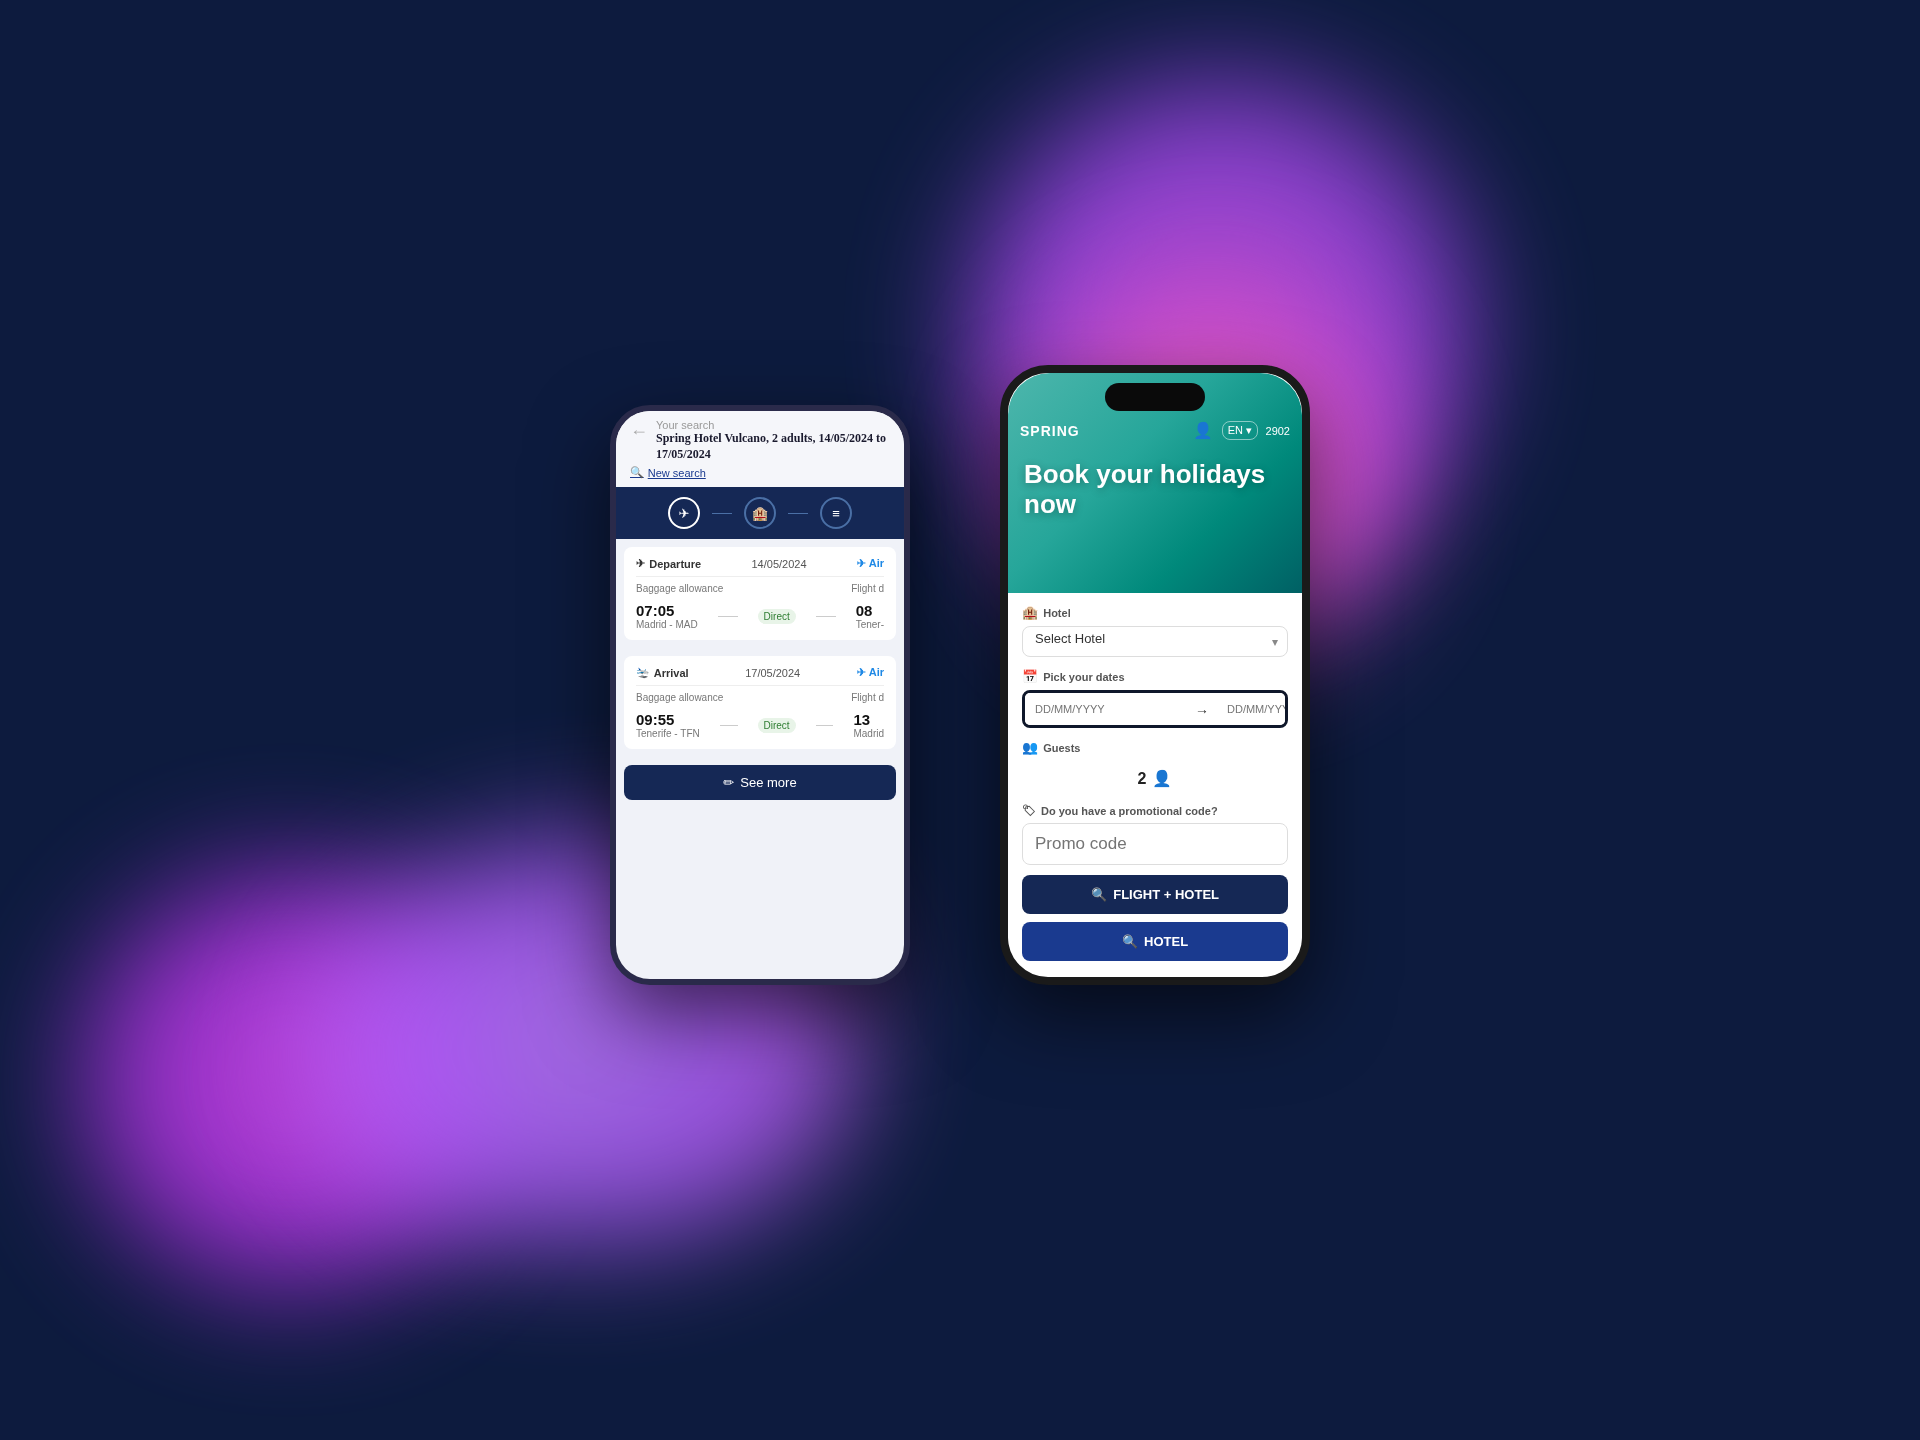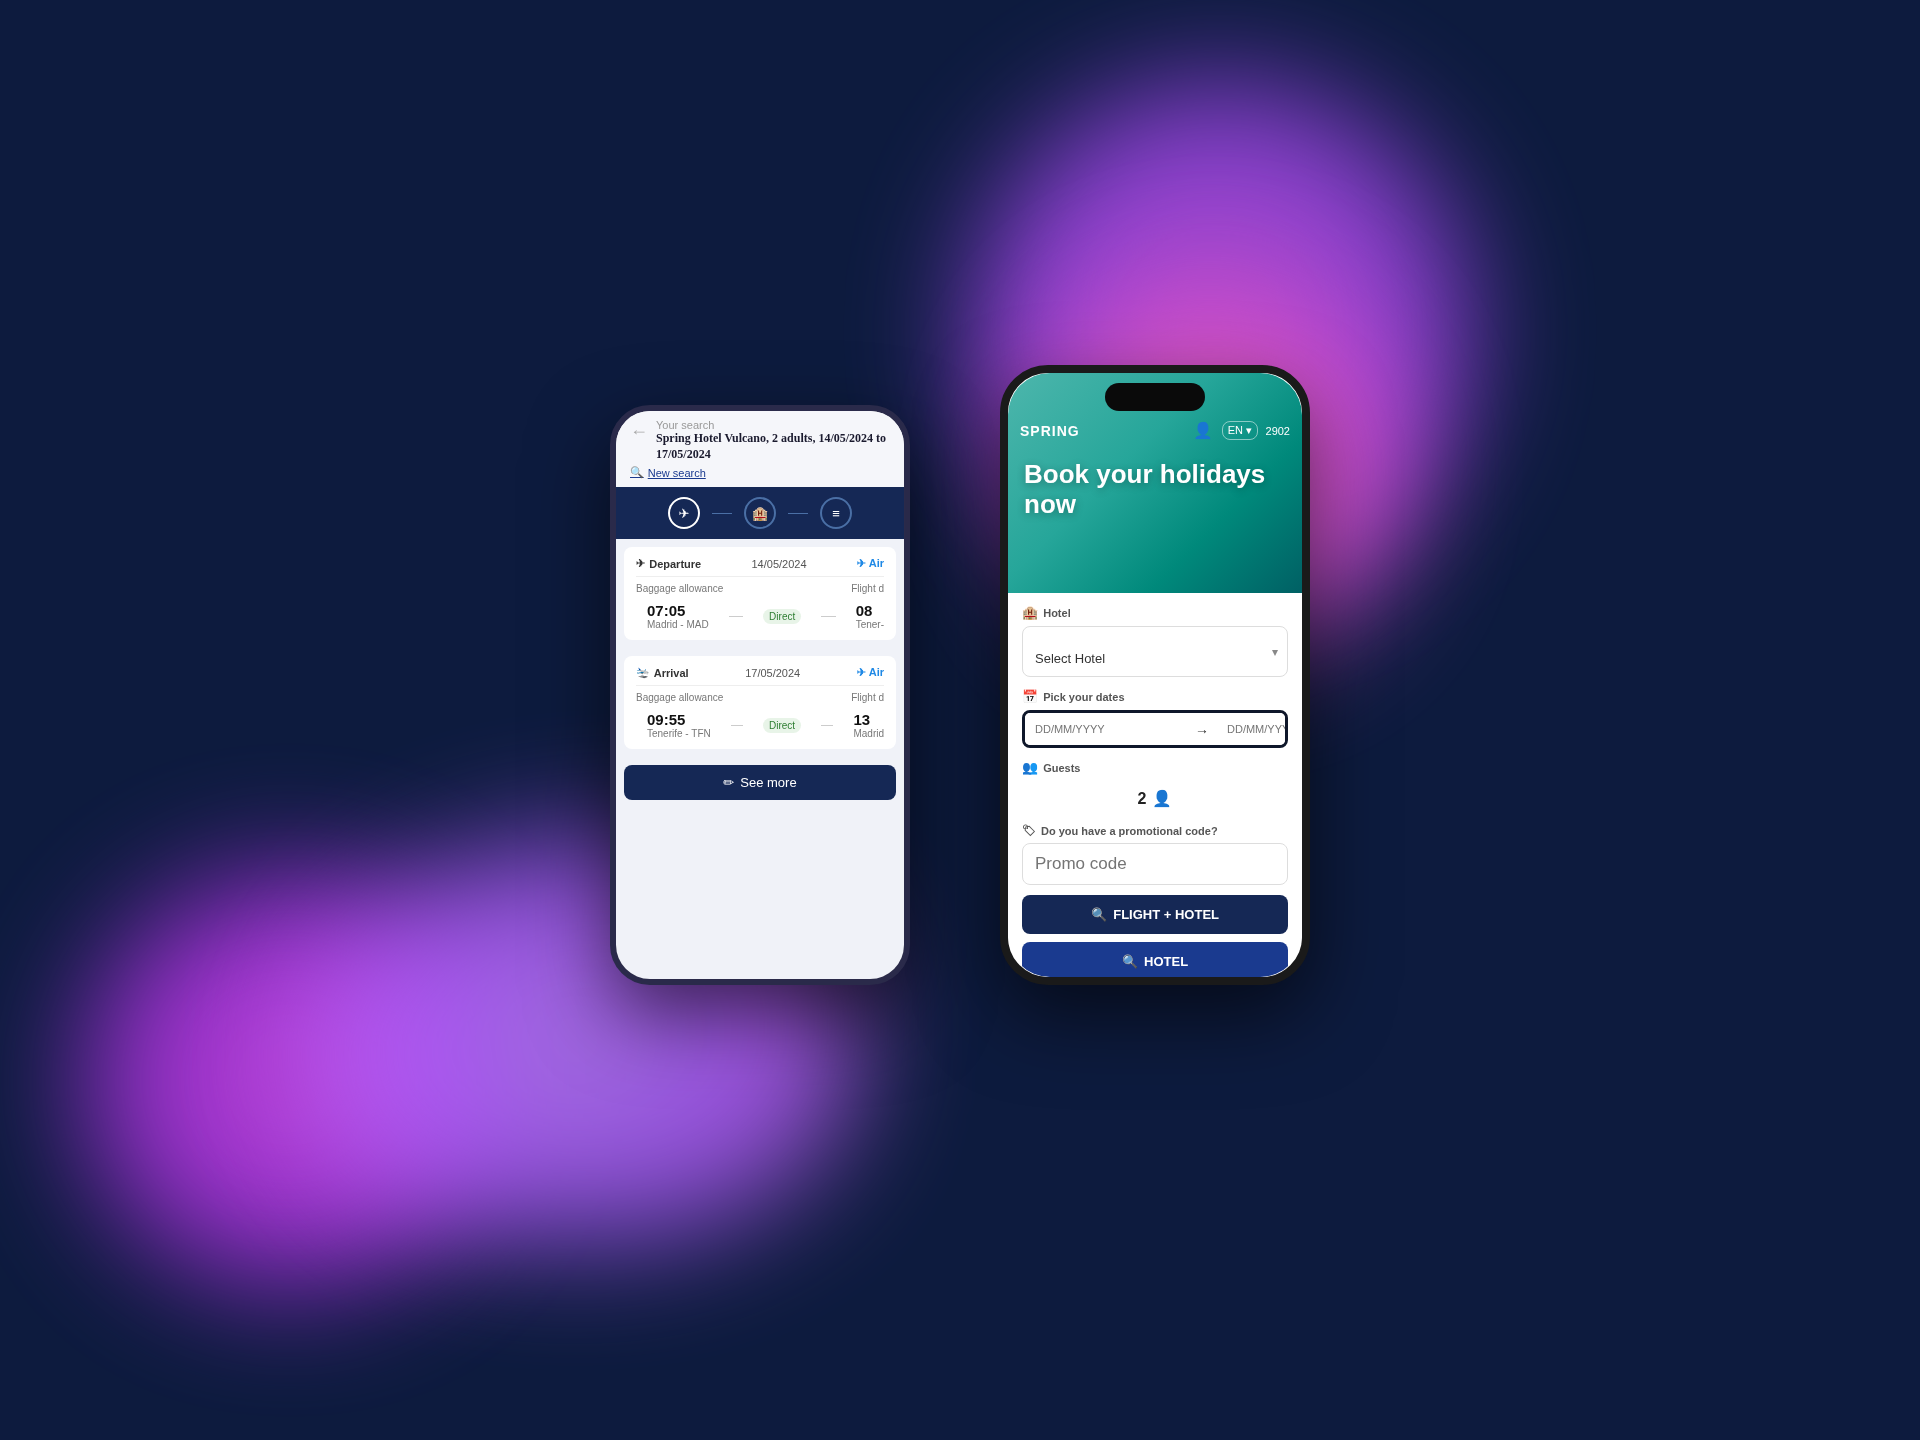--- a/index.html
+++ b/index.html
@@ -170,21 +170,20 @@
       justify-content: space-between;
       color: #777;
       font-size: 10px;
       margin-bottom: 8px;
     }
 
     .flight-times {
       display: flex;
       align-items: center;
       gap: 20px;
-      margin-left: 11px;
     }
 
     .time-block { text-align: left; }
     .time-big { font-size: 15px; font-weight: 700; color: #111; }
     .airport { font-size: 10px; color: #777; }
     .direct-badge {
       background: #e8f4e8;
       color: #2e7d32;
       font-size: 10px;
       padding: 2px 6px;
@@ -321,21 +320,21 @@
     }
 
     .select-wrapper {
       position: relative;
       margin-bottom: 12px;
     }
     .select-wrapper select {
       width: 100%;
       border: 1px solid #ddd;
       border-radius: 8px;
-      padding: 24px 30px 10px 12px;
+      padding: 4px 30px 10px 12px;
       font-size: 13px;
       color: #333;
       background: white;
       appearance: none;
       cursor: pointer;
     }
     .select-chevron {
       position: absolute;
       right: 10px;
       top: 50%;

